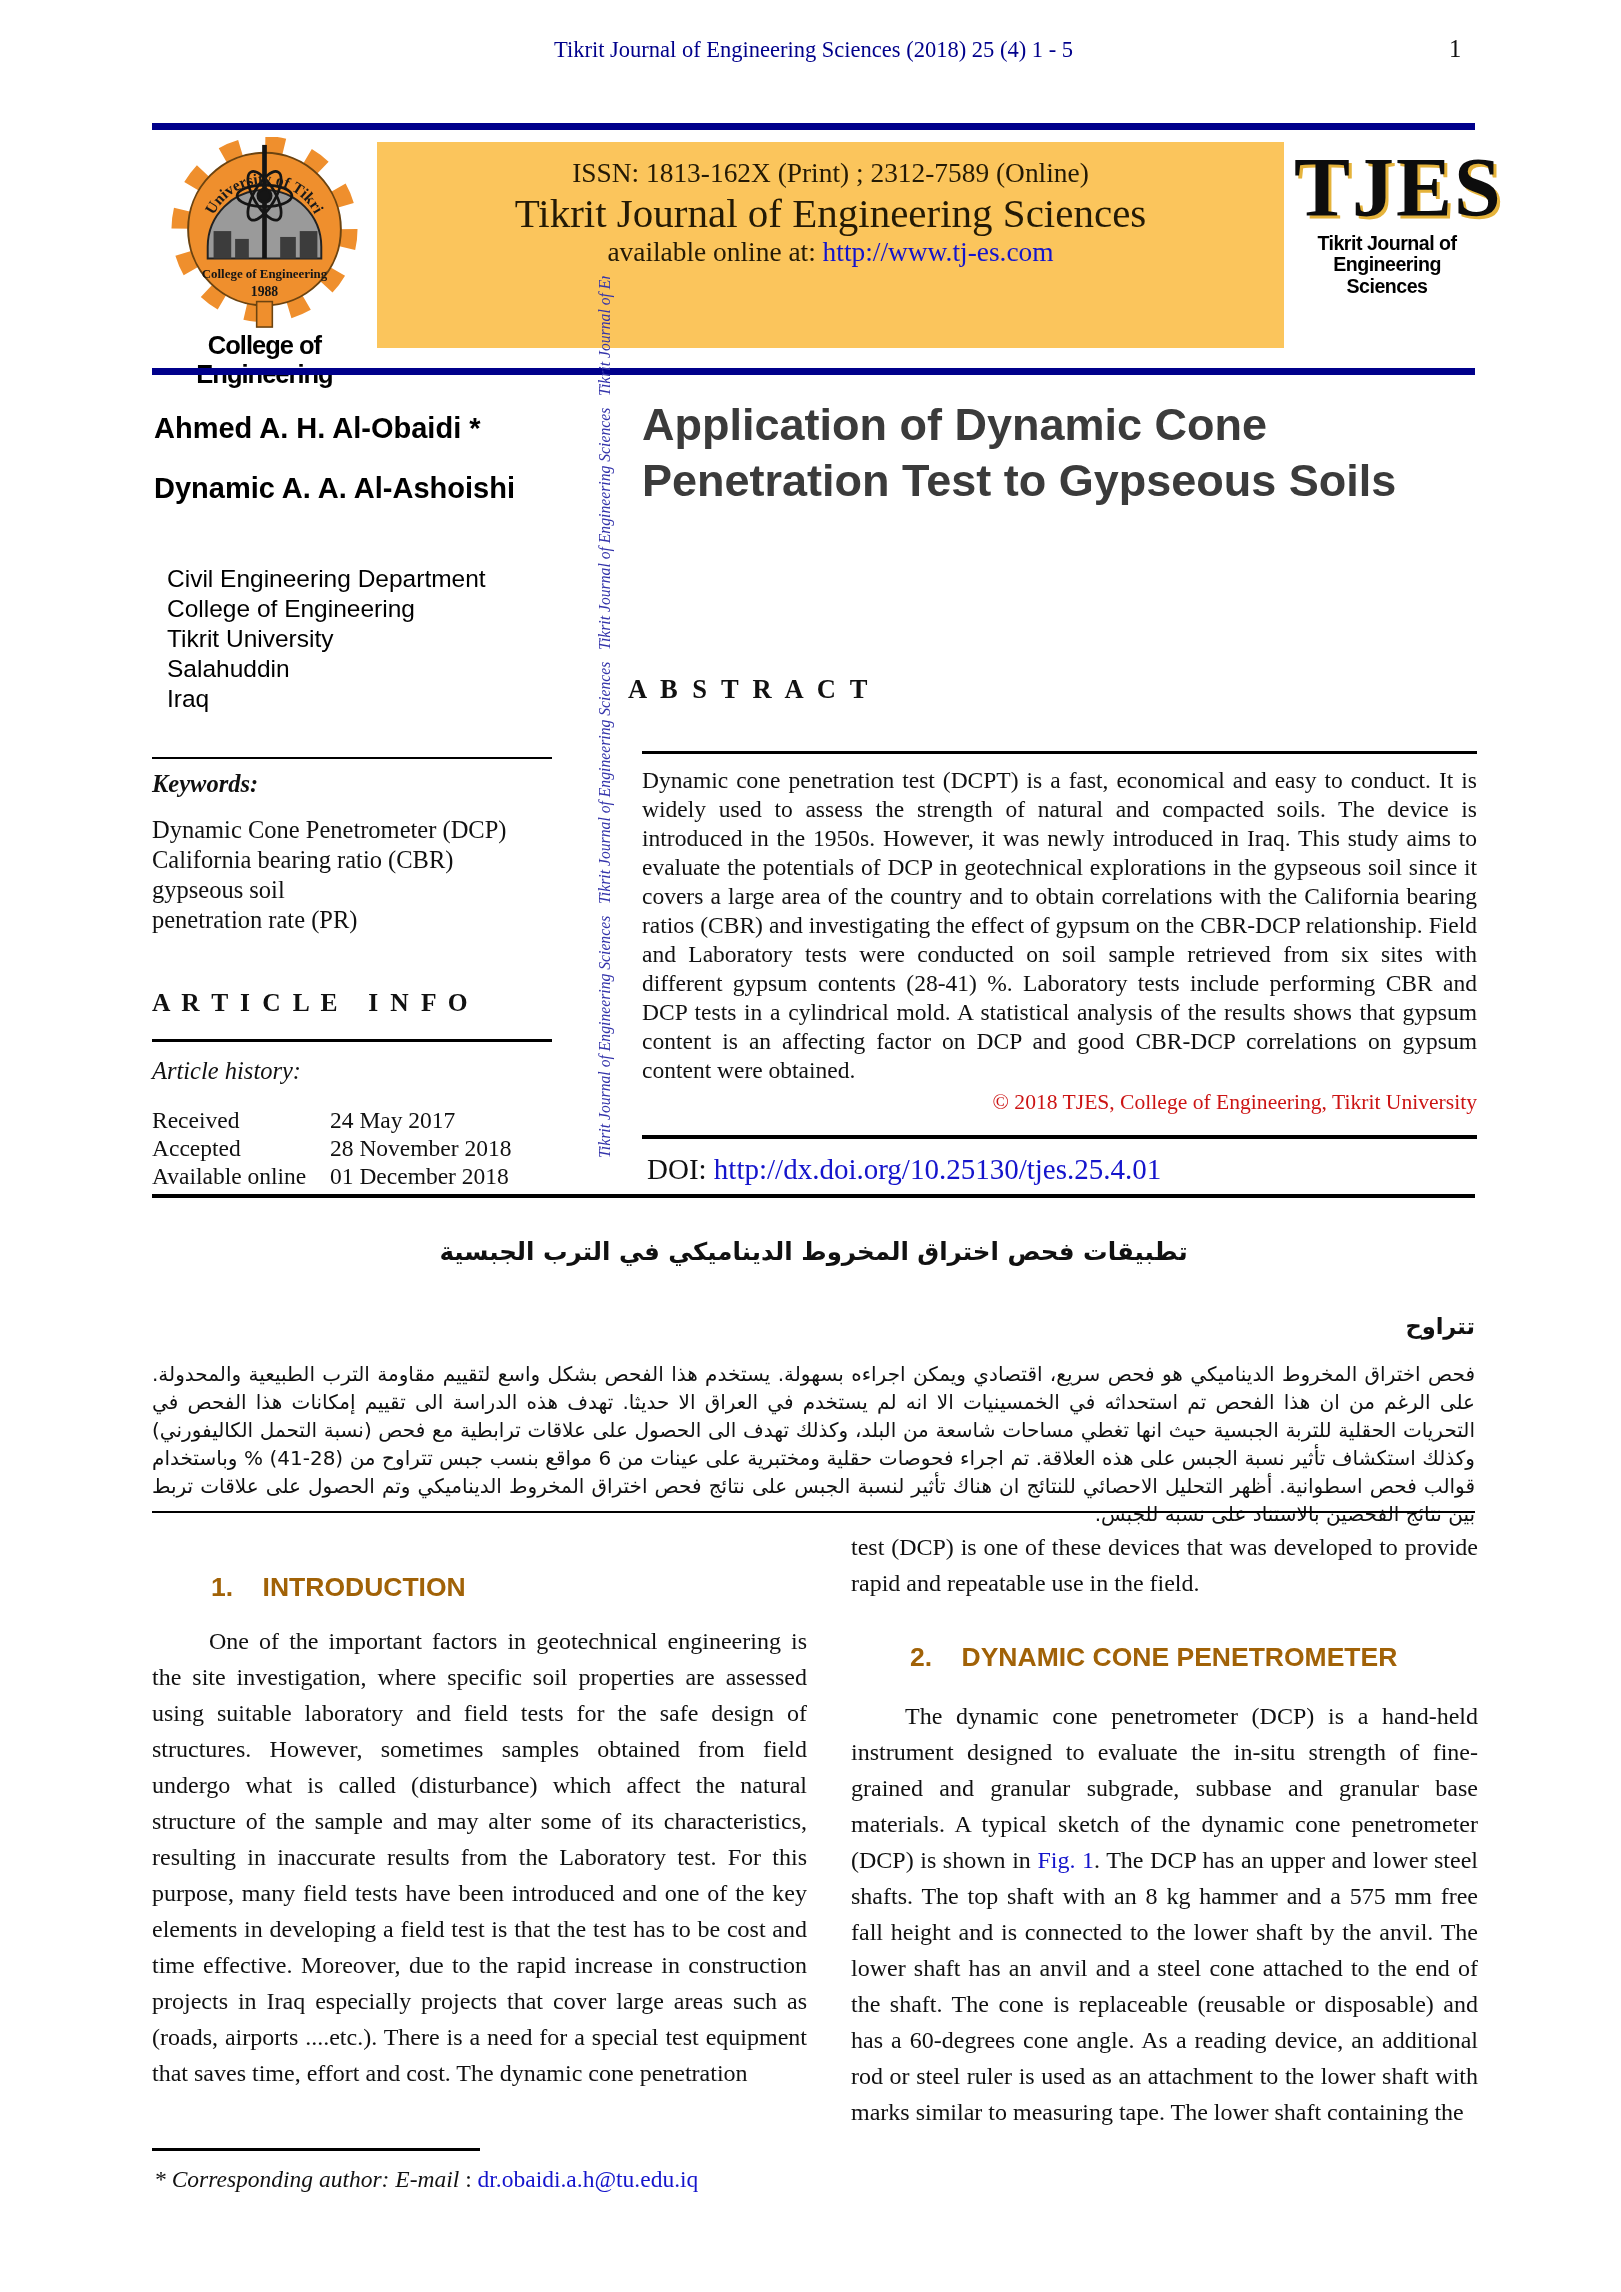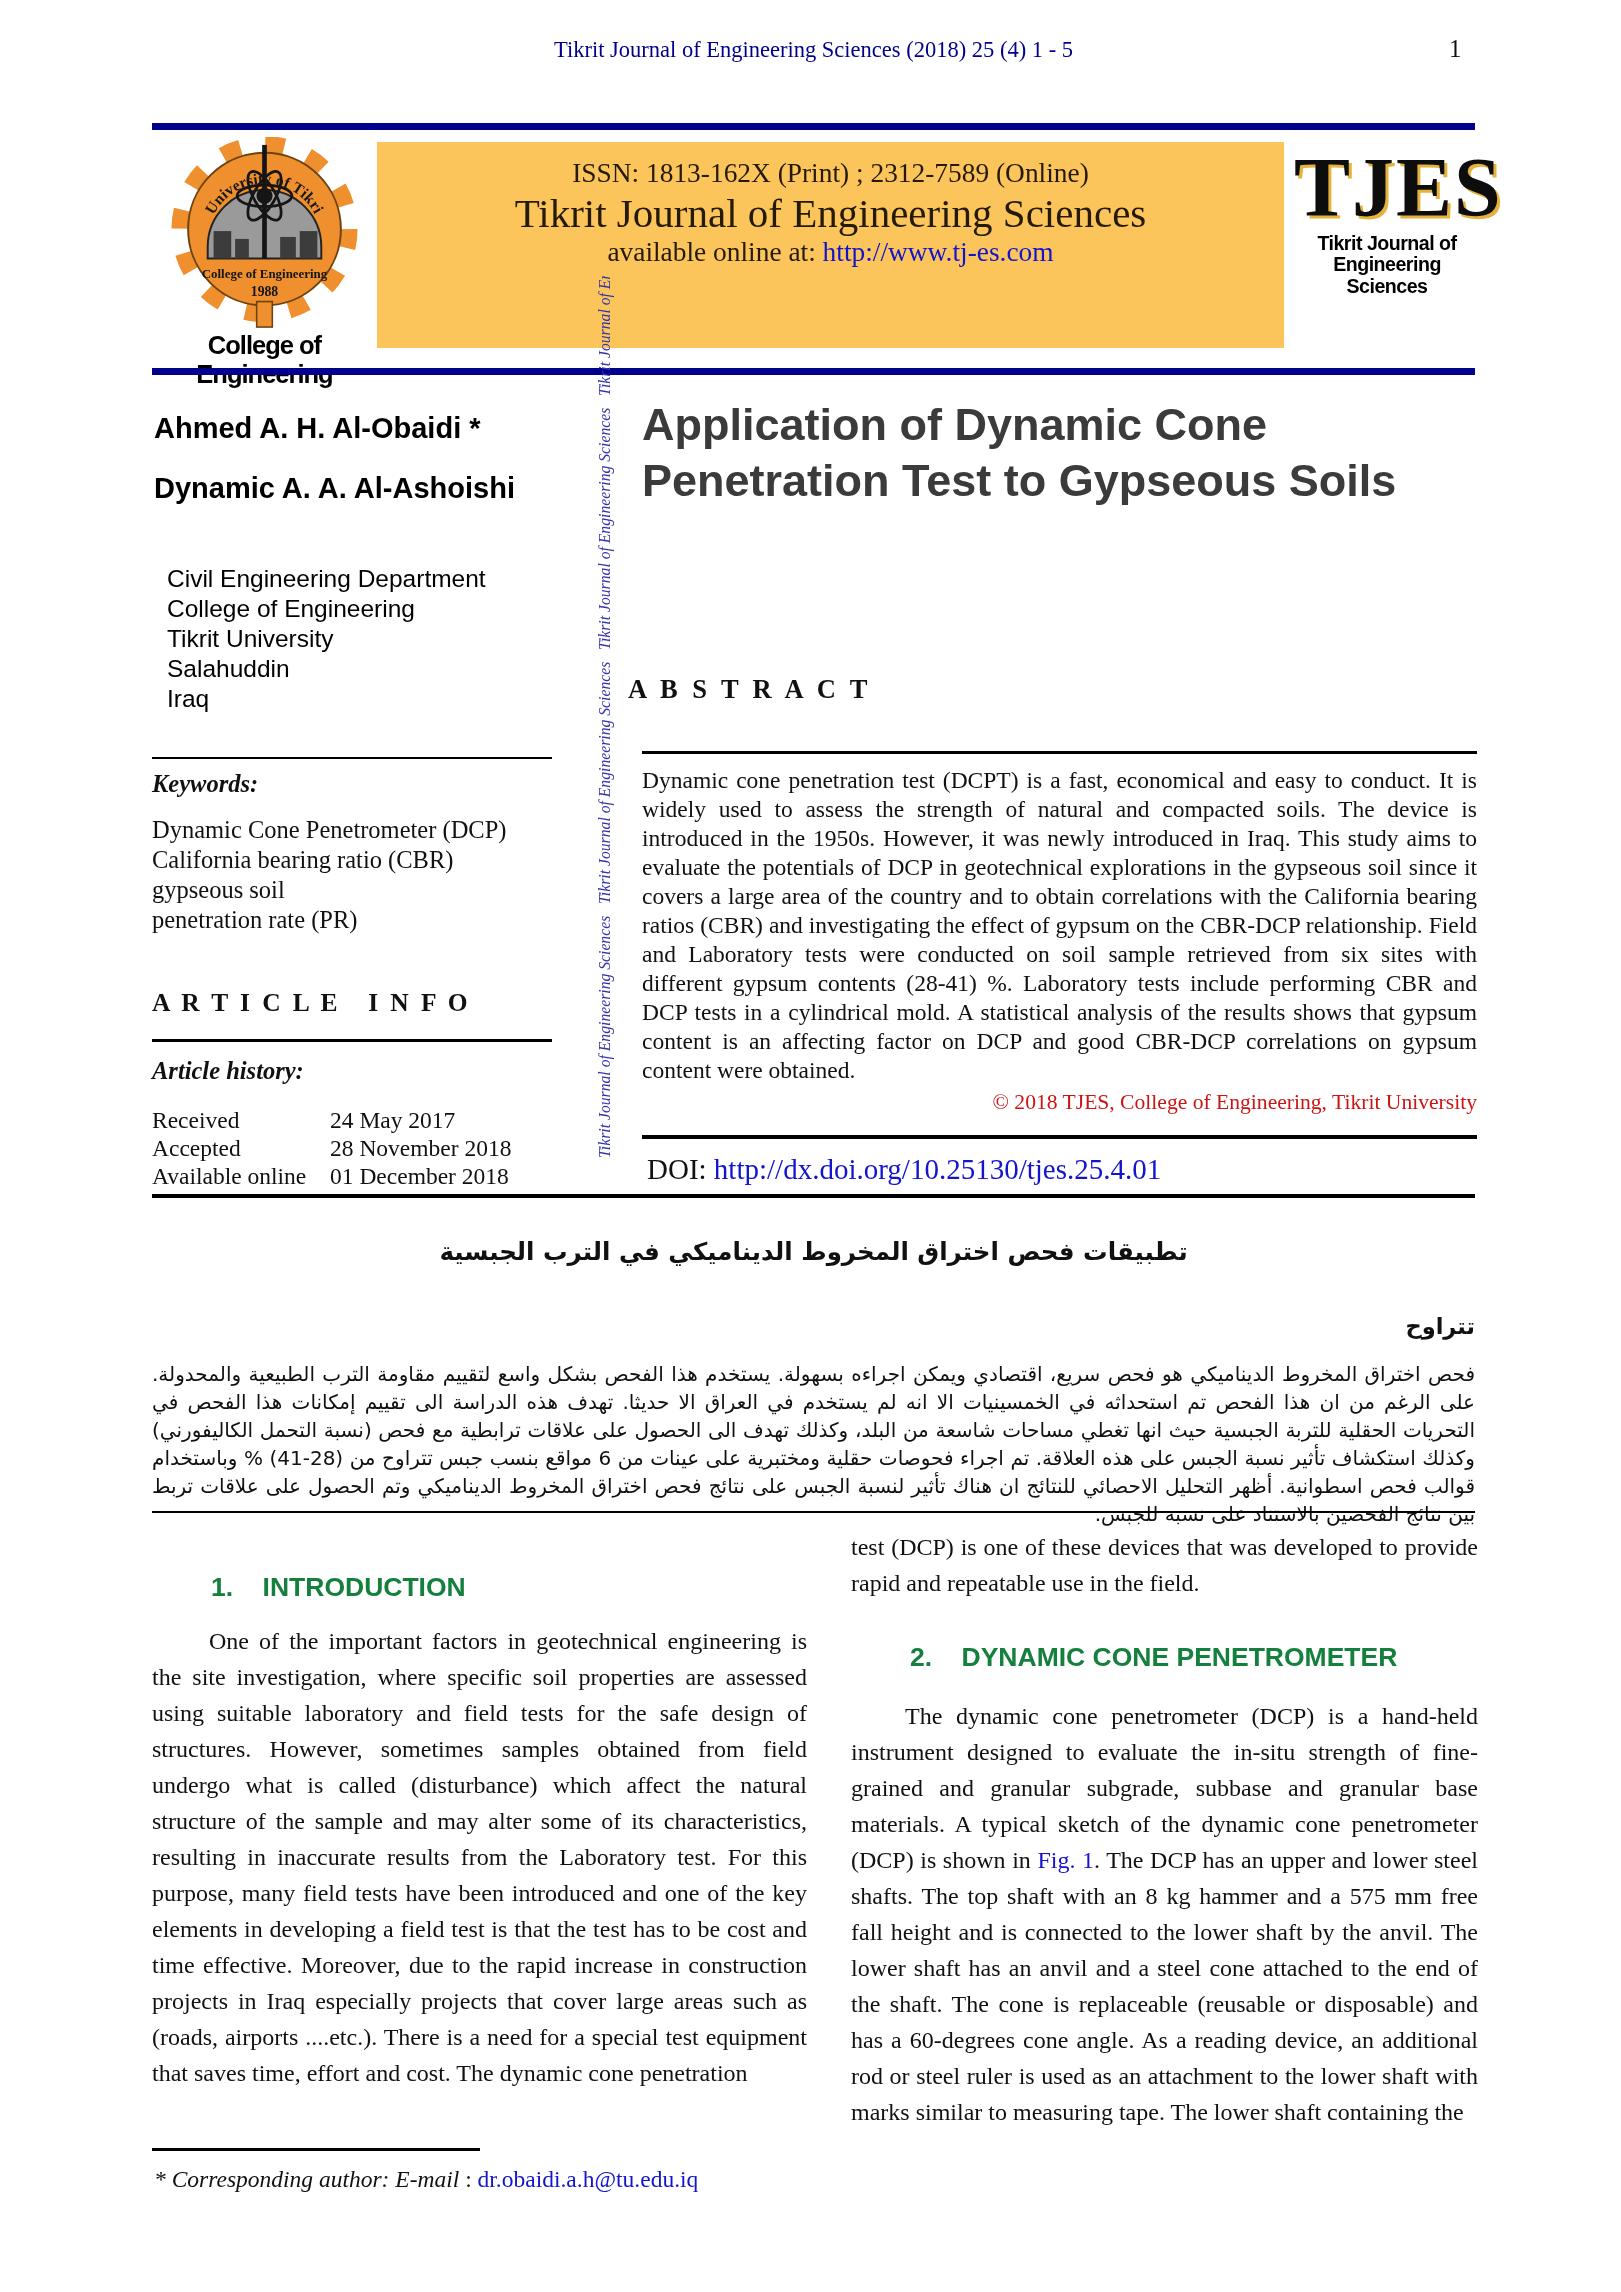--- a/index.html
+++ b/index.html
@@ -35,21 +35,21 @@
   
   .authors{position:absolute;left:154px;top:412px;font-family:"Liberation Sans",sans-serif;
            font-weight:bold;font-size:29px;color:#000;}
   .authors div{margin-bottom:27.4px;}
   .affil{position:absolute;left:167px;top:564px;font-family:"Liberation Sans",sans-serif;
          font-size:24.5px;line-height:30px;color:#000;}
   .kw-head{position:absolute;left:152px;top:770px;font-weight:bold;font-style:italic;font-size:24.5px;}
   .kw-list{position:absolute;left:152px;top:815px;font-size:24.5px;line-height:30px;}
   .ainfo-head{position:absolute;left:152px;top:988px;font-weight:bold;font-size:25.5px;
               letter-spacing:2.9px;white-space:pre-wrap;}
-  .hist-head{position:absolute;left:152px;top:1057px;font-weight:bold;font-style:italic;font-size:24.5px;}
+  .hist-head{position:absolute;left:152px;top:1057px;font-weight:normal;font-style:italic;font-size:24.5px;}
   .hist{position:absolute;left:152px;top:1106px;font-size:23.5px;line-height:28px;}
   .hist .row{display:flex;}
   .hist .lab{width:178px;}
   
   .title{position:absolute;left:642px;top:397px;width:843px;
          font-family:"Liberation Sans",sans-serif;font-weight:bold;font-size:45px;
          line-height:56px;color:#3B3B3B;}
   .abs-head{position:absolute;left:628px;top:674px;font-weight:bold;font-size:26.5px;
             letter-spacing:3.9px;white-space:pre-wrap;}
   .abs-text{position:absolute;left:642px;top:766px;width:835px;font-size:23.5px;
@@ -60,21 +60,21 @@
   
   .ar{font-family:"DejaVu Sans",sans-serif;direction:rtl;}
   .ar-title{position:absolute;left:152px;top:1237px;width:1323px;text-align:center;
             font-weight:bold;font-size:24.5px;}
   .ar-abs-head{position:absolute;left:152px;top:1313px;width:1323px;text-align:right;
                font-weight:bold;font-size:22.5px;}
   .ar-abs{position:absolute;left:152px;top:1360px;width:1323px;text-align:justify;
           font-size:20px;line-height:28px;}
   
   .h-num{font-family:"Liberation Sans",sans-serif;font-weight:bold;font-size:26.5px;
-         white-space:pre-wrap;color:#15803d;}
+         white-space:pre-wrap;color:#a16207;}
   .intro-head{position:absolute;left:211px;top:1572px;}
   .intro-p{position:absolute;left:152px;top:1623px;width:655px;font-size:24px;
            line-height:36px;text-align:justify;text-indent:57px;}
   .col2-p1{position:absolute;left:851px;top:1529px;width:627px;font-size:24px;
            line-height:36px;text-align:justify;}
   .dcp-head{position:absolute;left:910px;top:1642px;}
   .dcp-p{position:absolute;left:851px;top:1698px;width:627px;font-size:24px;
          line-height:36px;text-align:justify;text-indent:54px;}
   
   .foot-note{position:absolute;left:154px;top:2166px;font-size:23.5px;}

